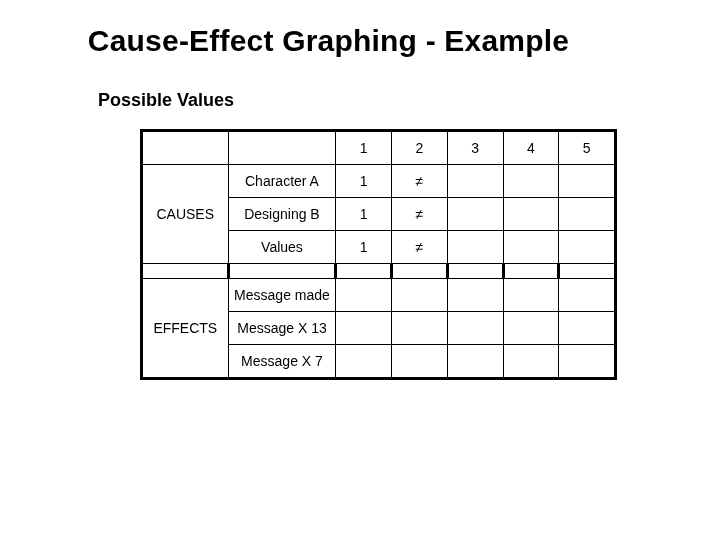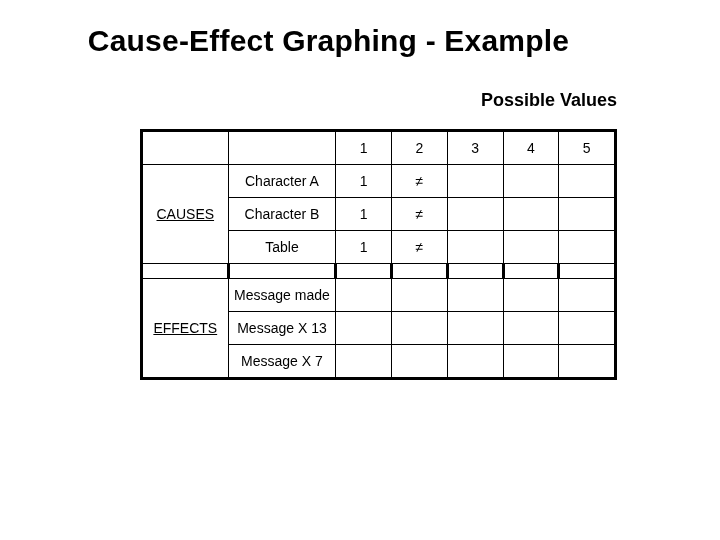--- a/index.html
+++ b/index.html
@@ -26,21 +26,20 @@
   }
   h2.subtitle {
     font-size: 19px;
     font-weight: bold;
     margin: 34px 0 0 28px;
   }
   h3.section {
     font-size: 18px;
     font-weight: bold;
     margin: 32px 0 18px 58px;
-    text-align: right;
   }
   .table-wrap {
     margin-left: 100px;
     margin-top: 6px;
   }
   table.dt {
     border-collapse: collapse;
     border: 3px solid #000;
   }
   table.dt td, table.dt th {
@@ -53,21 +52,20 @@
     font-weight: normal;
   }
   table.dt th { font-weight: normal; }
   .col-group { width: 86px; }
   .col-label { width: 110px; text-align: left; padding-left: 6px; vertical-align: top; padding-top: 4px; }
   .col-val { width: 58px; }
   td.group-cell {
     text-align: center;
     vertical-align: middle;
     font-size: 14px;
-    text-decoration: underline;
   }
   td.label-cell {
     text-align: left;
     vertical-align: top;
     padding: 4px 4px 0 6px;
     font-size: 13px;
     margin-top: 8px;
   }
   tr.spacer td {
     height: 14px;
@@ -102,29 +100,29 @@
       <tr>
         <td class="group-cell" rowspan="3">CAUSES</td>
         <td class="label-cell">Character A</td>
         <td class="col-val">1</td>
         <td class="col-val">≠</td>
         <td class="col-val"></td>
         <td class="col-val"></td>
         <td class="col-val"></td>
       </tr>
       <tr>
-        <td class="label-cell">Character B</td>
+        <td class="label-cell">Designing B</td>
         <td class="col-val">1</td>
         <td class="col-val">≠</td>
         <td class="col-val"></td>
         <td class="col-val"></td>
         <td class="col-val"></td>
       </tr>
       <tr>
-        <td class="label-cell">Table</td>
+        <td class="label-cell">Values</td>
         <td class="col-val">1</td>
         <td class="col-val">≠</td>
         <td class="col-val"></td>
         <td class="col-val"></td>
         <td class="col-val"></td>
       </tr>
 
       <tr class="spacer">
         <td></td>
         <td></td>

